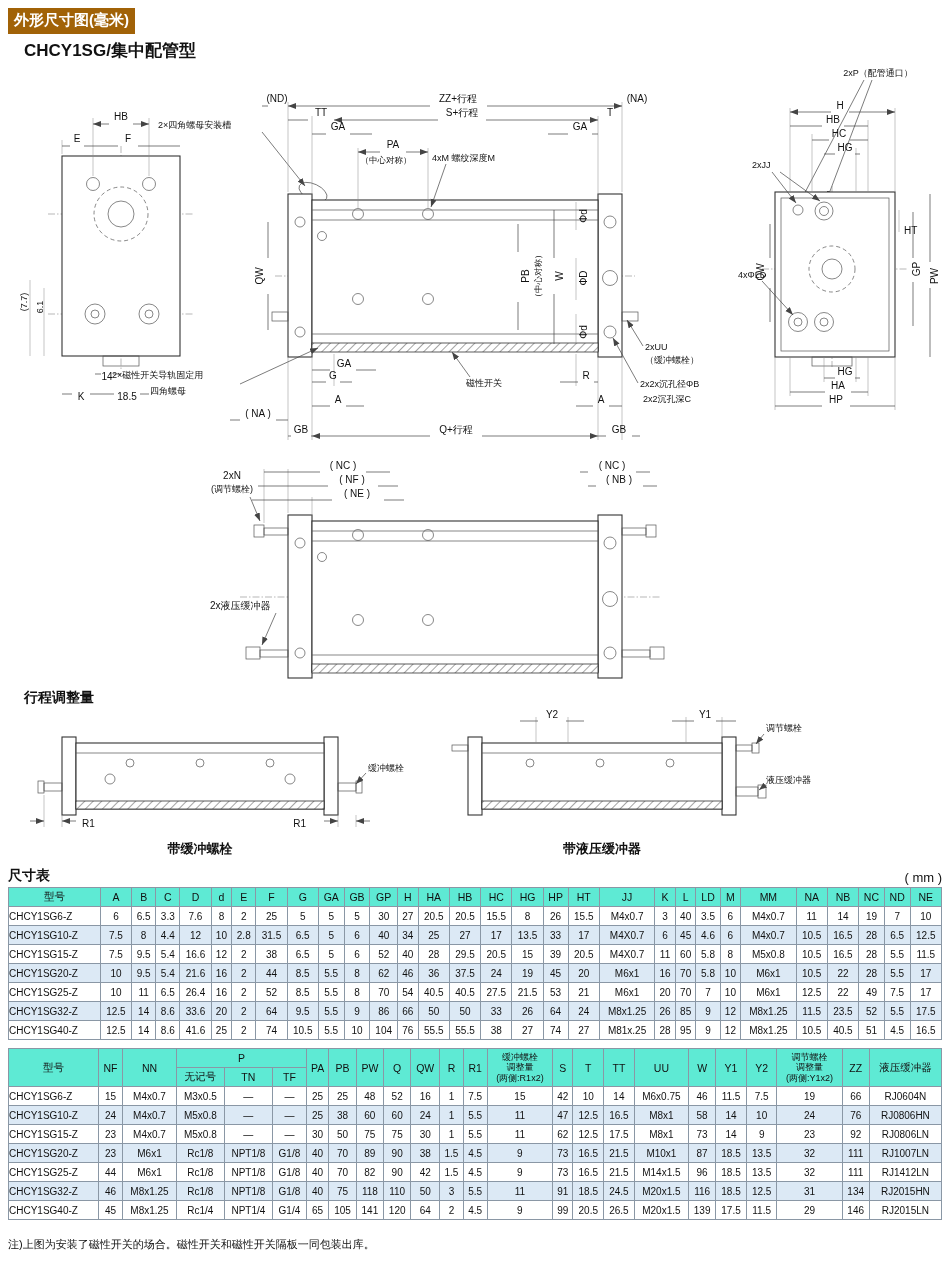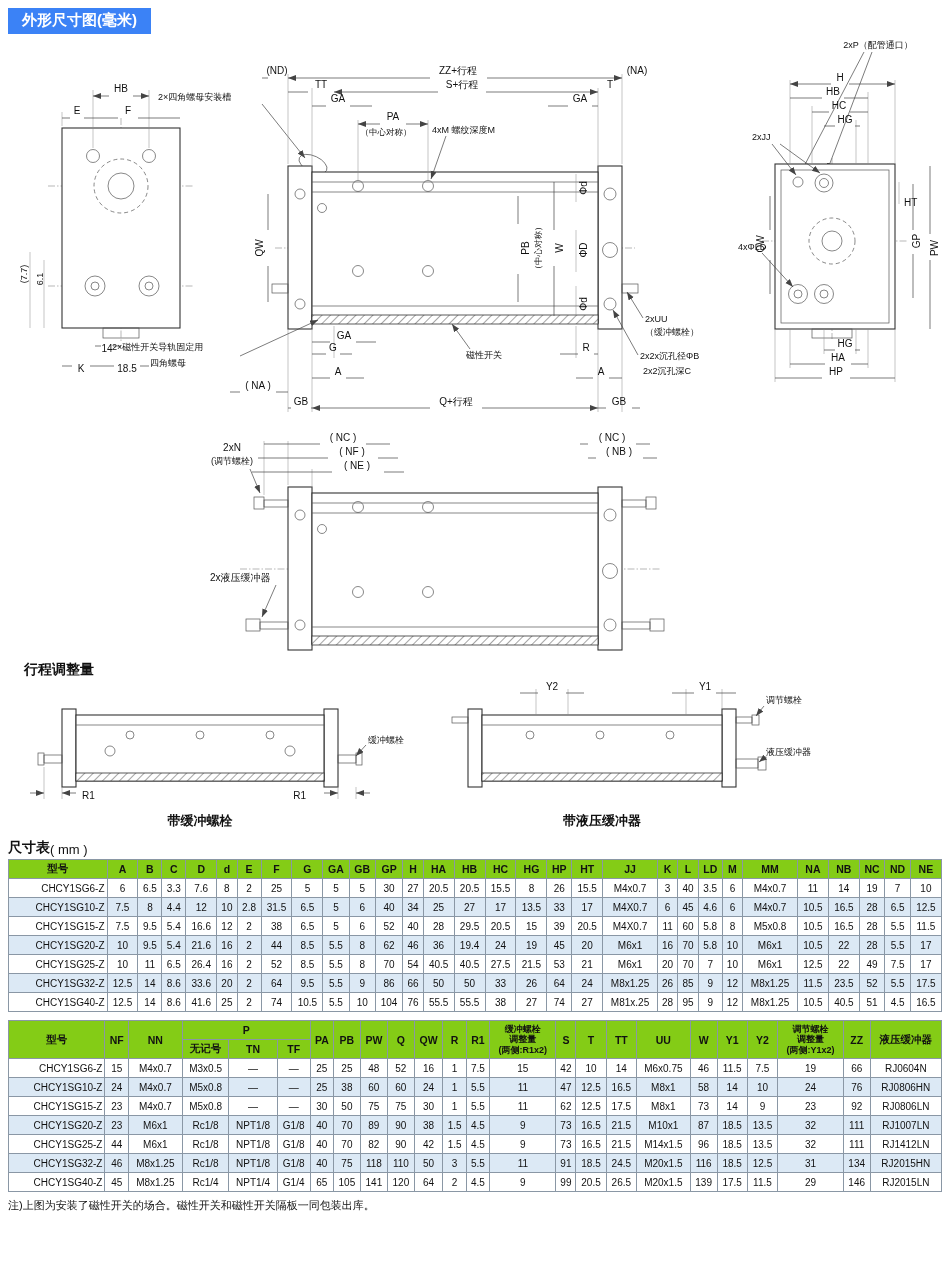--- a/index.html
+++ b/index.html
@@ -1,50 +1,51 @@
 <!DOCTYPE html>
 <html><head>
 <meta charset="utf-8">
 <style>
   html,body{margin:0;padding:0;background:#fff;color:#111;
     font-family:"Liberation Sans","DejaVu Sans",sans-serif;}
   .page{width:950px;position:relative;background:#fff;}
-  .titlebar{display:inline-block;margin:8px 0 0 8px;background:#3b82f6;color:#fff;
-    font-weight:bold;font-size:15px;padding:3px 14px 4px;}
+  .titlebar{display:inline-block;margin:8px 0 0 8px;background:#a16207;color:#fff;
+    font-weight:bold;font-size:15px;padding:3px 6px 4px;}
   .subtitle{margin:5px 0 0 24px;font-size:17px;font-weight:bold;}
   .stroke-heading{margin:2px 12px 0 24px;font-size:14px;font-weight:bold;}
   svg{display:block;}
   svg text{font-family:"Liberation Sans","DejaVu Sans",sans-serif;font-size:10px;fill:#111;}
   svg text.f9{font-size:9px;}
   svg text.f85{font-size:8.5px;}
   svg text.cap{font-size:13px;font-weight:bold;}
   .body-line{fill:#fff;stroke:#333;stroke-width:1.1;}
   .thin{fill:none;stroke:#555;stroke-width:0.7;}
   .dim{stroke:#444;stroke-width:0.7;fill:none;}
   .ext{stroke:#888;stroke-width:0.5;fill:none;}
   .cl{stroke:#888;stroke-width:0.6;stroke-dasharray:7 2 1.5 2;fill:none;}
   .leader{stroke:#444;stroke-width:0.7;fill:none;}
-  .tbl-head{display:flex;justify-content:flex-start;align-items:flex-end;margin:8px 8px 2px;}
+  .tbl-head{display:flex;justify-content:space-between;align-items:flex-end;margin:8px 8px 2px;}
   .tbl-head .h{font-size:14px;font-weight:bold;}
   .tbl-head .unit{font-size:13px;}
   .tablewrap{margin:2px 8px 0;}
   table{border-collapse:collapse;width:100%;font-size:10px;}
   th,td{border:1px solid #8a97a5;text-align:center;padding:1px 2px;height:16px;white-space:nowrap;}
-  th{background:#84cc16;font-weight:bold;font-size:10.5px;}
+  th{background:#5eead4;font-weight:normal;font-size:10.5px;}
   tbody tr:nth-child(even) td{background:#dce9f5;}
-  td.model{text-align:right;padding-left:6px;}
+  td.model{text-align:left;padding-left:0;}
   th.pre{white-space:pre-line;font-size:9px;line-height:1.15;}
-  .note{font-size:11px;margin:6px 8px 10px;}
+  .note{font-size:11px;margin:17px 8px 10px;}
 </style>
 </head>
 <body>
 
 <div class="page">
 
   <div class="titlebar">外形尺寸图(毫米)</div>
+  <div class="subtitle">CHCY1SG/集中配管型</div>
 
   
   <svg width="950" height="395" viewBox="0 0 950 395">
     <defs>
       <marker id="ar1" markerWidth="9" markerHeight="8" refX="8" refY="3" orient="auto-start-reverse" markerUnits="userSpaceOnUse">
         <path d="M0,0 L8,3 L0,6 Z" fill="#444"></path>
       </marker>
       <pattern id="ht1" width="6" height="6" patternUnits="userSpaceOnUse" patternTransform="rotate(45)">
         <rect width="6" height="6" fill="#fff"></rect>
           <line x1="0" y1="0" x2="0" y2="6" stroke="#666" stroke-width="1.2"></line>
@@ -582,21 +583,21 @@
             <td>21.6</td>
             <td>16</td>
             <td>2</td>
             <td>44</td>
             <td>8.5</td>
             <td>5.5</td>
             <td>8</td>
             <td>62</td>
             <td>46</td>
             <td>36</td>
-            <td>19.4</td>
+            <td>37.5</td>
             <td>24</td>
             <td>19</td>
             <td>45</td>
             <td>20</td>
             <td>M6x1</td>
             <td>16</td>
             <td>70</td>
             <td>5.8</td>
             <td>10</td>
             <td>M6x1</td>

